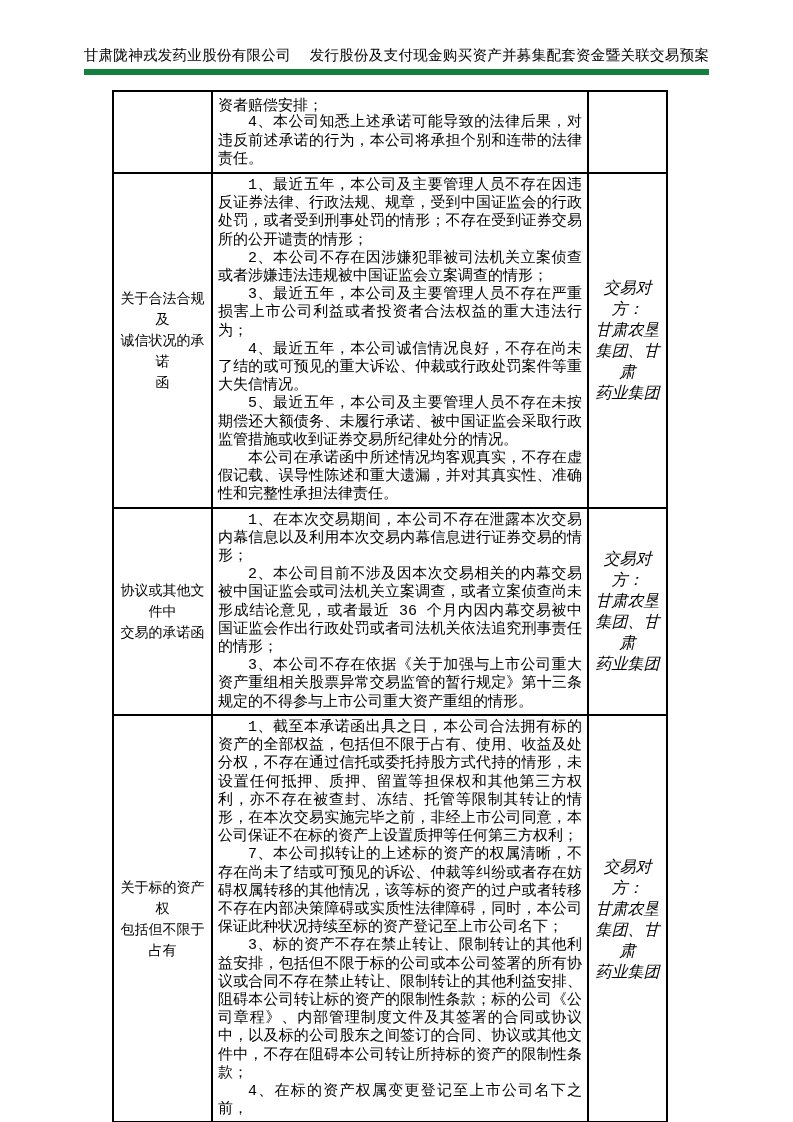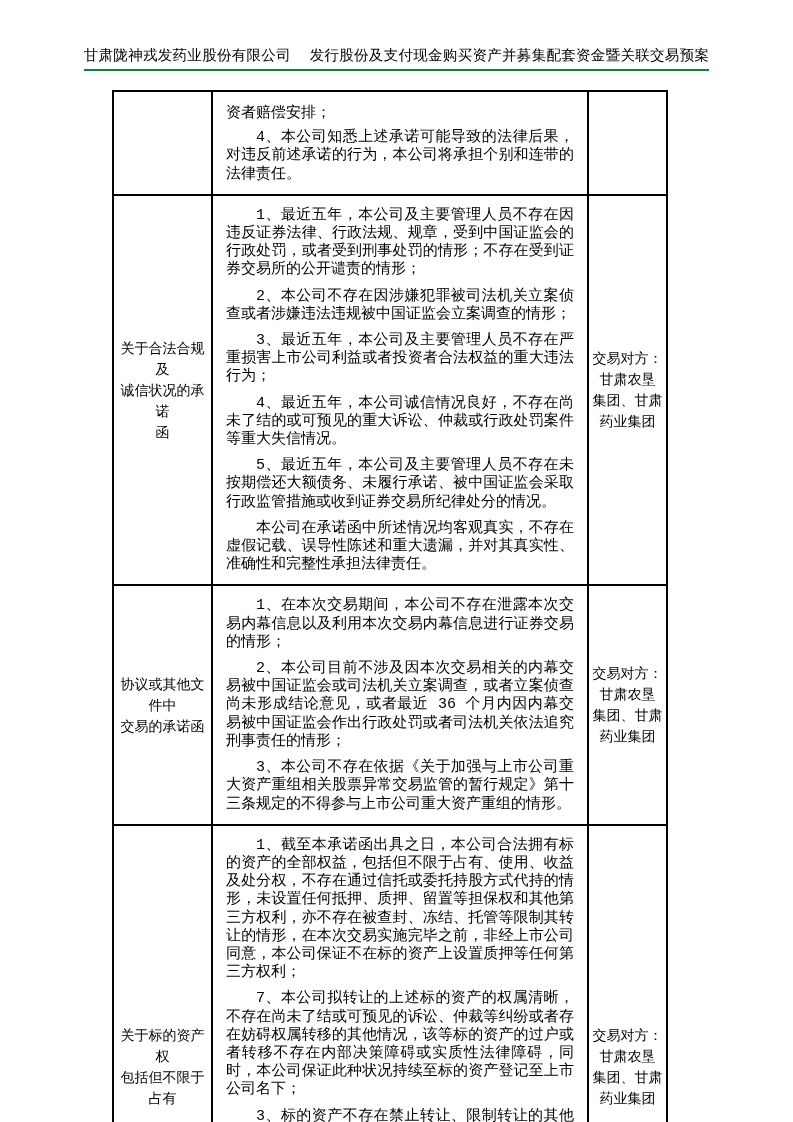--- a/index.html
+++ b/index.html
@@ -21,21 +21,21 @@
     left: 0;
     width: 793px;
     text-align: center;
   }
   .page-header .header-text {
     display: inline-block;
     font-size: 14.5px;
     line-height: 18px;
     letter-spacing: 0.3px;
     white-space: nowrap;
-    border-bottom: 2px solid #15803d;
+    border-bottom: 6px solid #15803d;
     padding-bottom: 5px;
   }
   table.commitment-table {
     position: absolute;
     top: 90px;
     left: 112px;
     width: 554px;
     border-collapse: collapse;
     table-layout: fixed;
   }
@@ -49,35 +49,36 @@
     font-size: 14px;
     line-height: 21px;
     white-space: pre-line;
     padding: 2px 4px;
   }
   .content-cell {
     vertical-align: top;
     padding: 3px 5px 2px 5px;
   }
   .content-cell p {
-    margin: 8px;
+    margin: 0;
     font-size: 15px;
     line-height: 18.2px;
     text-align: justify;
   }
   .content-cell p.indent {
     text-indent: 2em;
     font-family: Liberation Mono, monospace;
   }
   .party-cell {
     text-align: center;
-    font-size: 14px;
+    font-size: 16px;
     line-height: 21px;
     white-space: pre-line;
     padding: 2px 1px;
+    font-style: italic;
   }
 </style>
 </head>
 <body>
 
 <div class="page-header">
   <span class="header-text">甘肃陇神戎发药业股份有限公司　 发行股份及支付现金购买资产并募集配套资金暨关联交易预案</span>
 </div>
 
 <table class="commitment-table">

